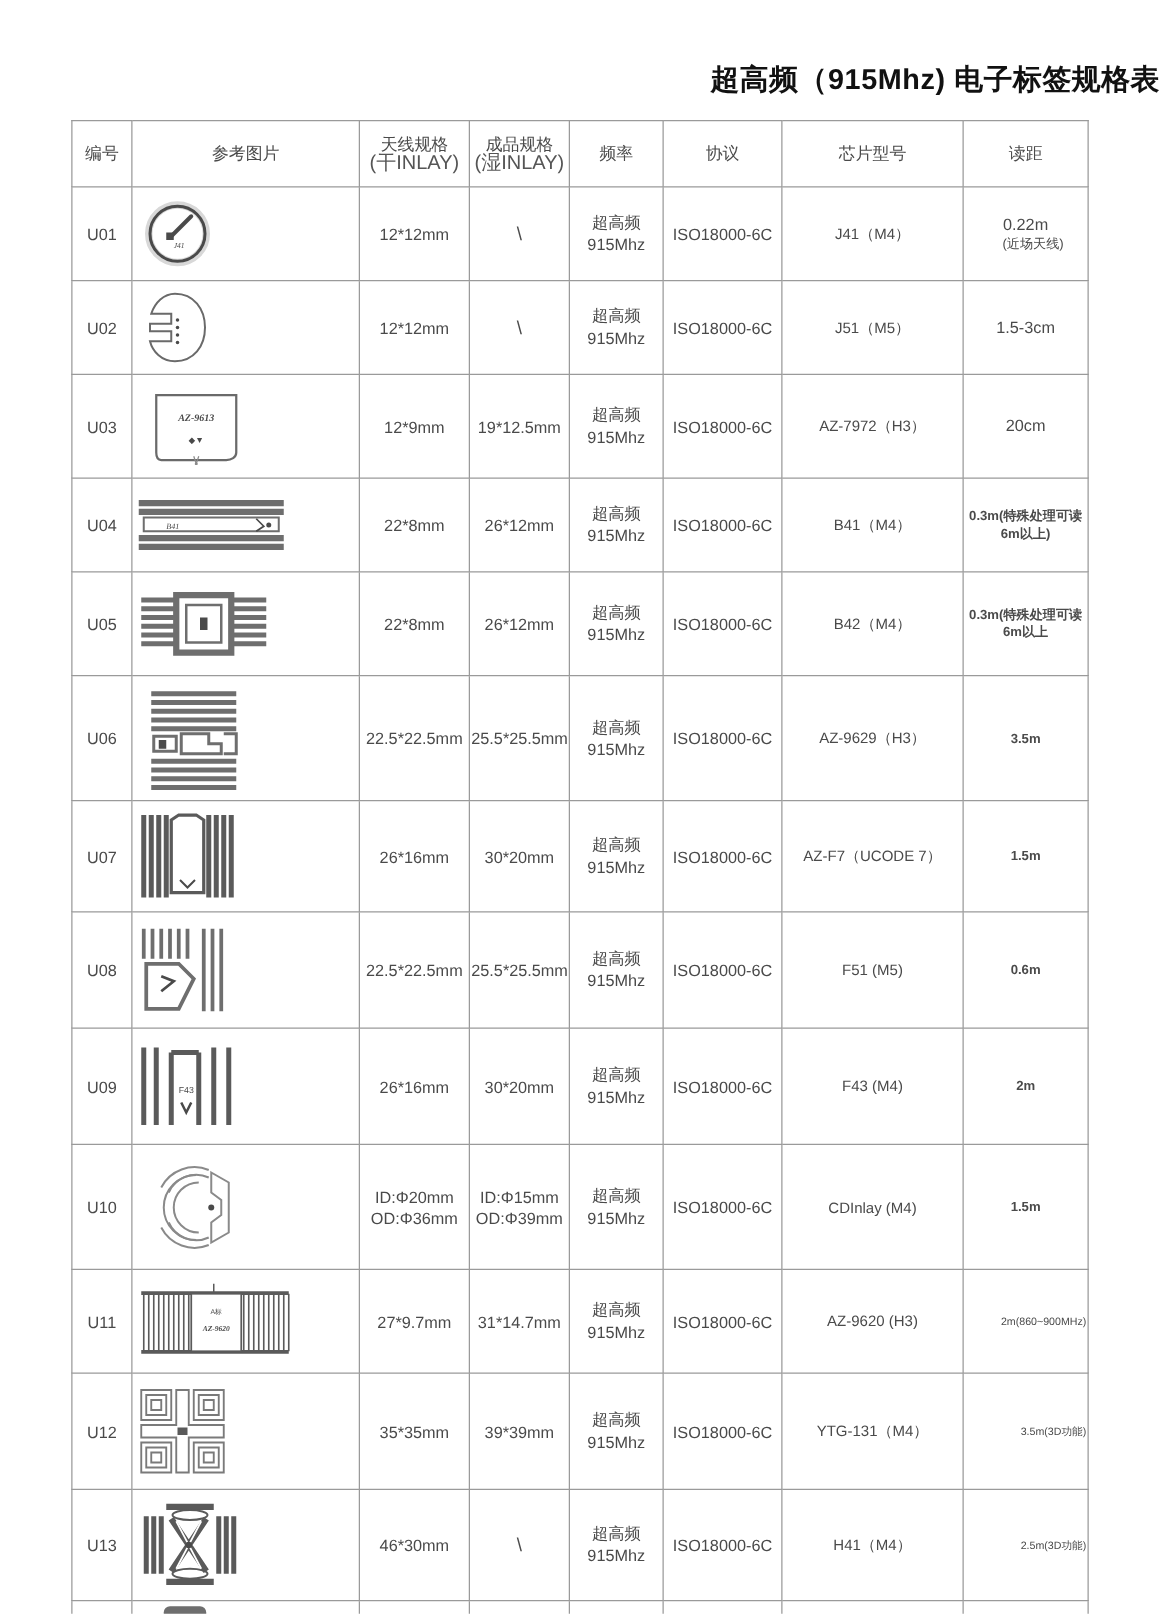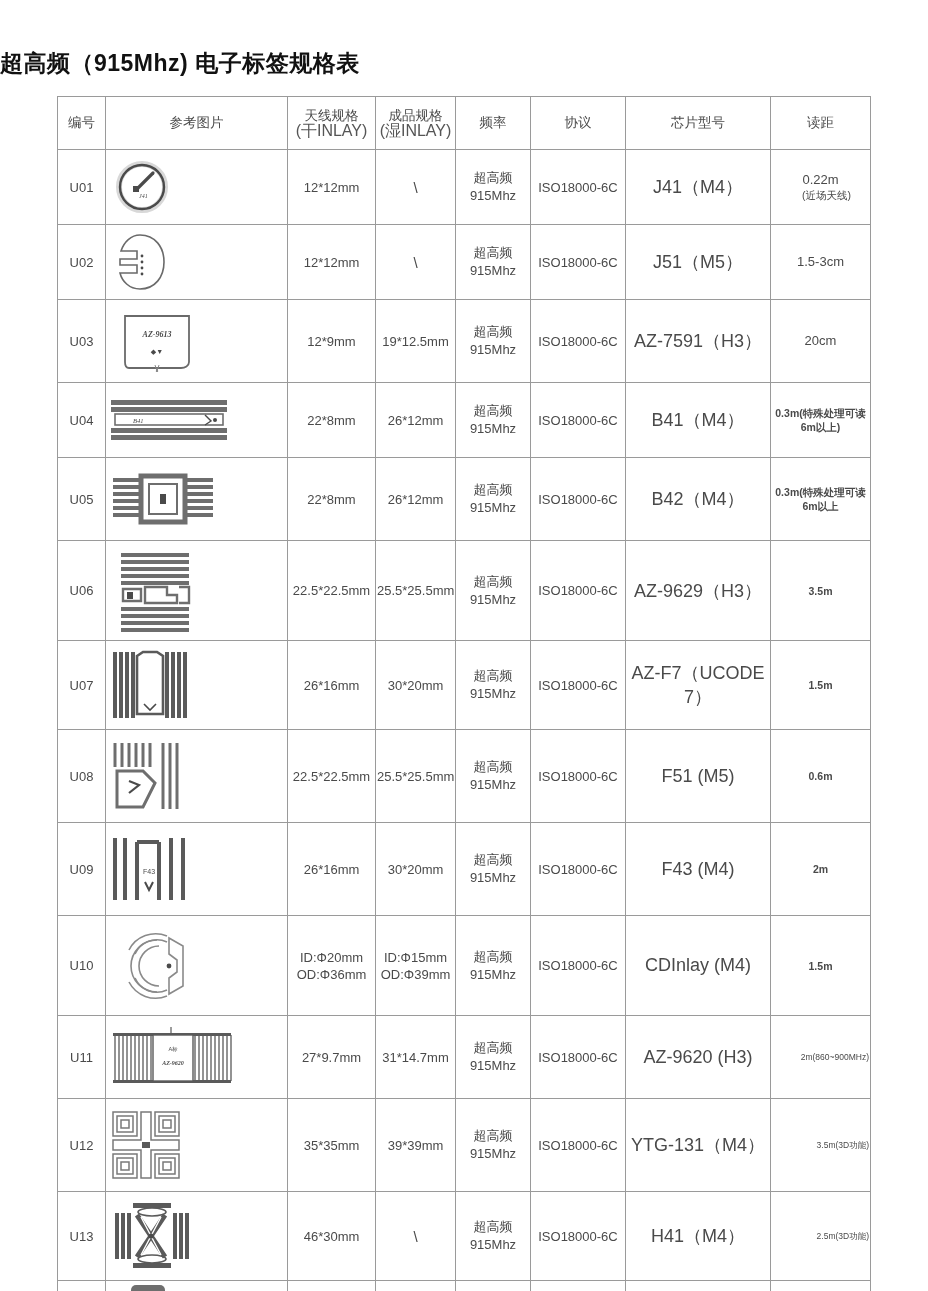--- a/index.html
+++ b/index.html
@@ -14,21 +14,21 @@
     color: #3a3a3a;
     overflow: hidden;
   }
   .page {
     position: relative;
     width: 928px;
     height: 1291px;
     box-sizing: border-box;
   }
   .title {
-    text-align: left;
+    text-align: right;
     font-size: 23px;
     font-weight: bold;
     color: #111111;
     letter-spacing: 0.5px;
     padding-top: 46px;
     padding-bottom: 0;
     line-height: 34px;
     font-family: "Liberation Sans", "DejaVu Sans", sans-serif;
   }
   .table-wrap {
@@ -69,21 +69,21 @@
   .hdr-sub {
     display: block;
     font-size: 16px;
     line-height: 14px;
     color: #555;
   }
   .cell-id { font-size: 13px; color: #4f4f4f; }
   .cell-ant, .cell-fin { font-size: 13px; color: #4a4a4a; line-height: 17px; }
   .cell-freq { font-size: 13px; line-height: 18px; color: #3f3f3f; }
   .cell-proto { font-size: 13px; color: #4a4a4a; }
-  .cell-chip { font-size: 18px; color: #3f3f3f; }
+  .cell-chip { font-size: 12px; color: #3f3f3f; }
   .cell-read { font-size: 13px; color: #4a4a4a; line-height: 16px; }
   .cell-read.small { font-size: 10.5px; line-height: 14px; font-weight: bold; }
   .cell-read.tiny { font-size: 8.5px; line-height: 13px; text-align: right; }
   .read-sub { display: block; font-size: 10.5px; line-height: 14px; padding-left: 12px; }
   .bslash { font-size: 15px; color: #555; }
 
   .img-cell { padding: 4px 0; }
   .img-box {
     width: 100%;
     display: flex;
@@ -203,21 +203,21 @@
               </svg>
             </div>
           </td>
           <td class="cell-ant">12*9mm</td>
           <td class="cell-fin">19*12.5mm</td>
           <td class="cell-freq">
             <div>超高频</div>
             <div>915Mhz</div>
           </td>
           <td class="cell-proto">ISO18000-6C</td>
-          <td class="cell-chip">AZ-7591（H3）</td>
+          <td class="cell-chip">AZ-7972（H3）</td>
           <td class="cell-read">
             <span>20cm</span>
           </td>
         </tr>
 
         <tr class="r-70">
           <td class="cell-id">U04</td>
           <td class="img-cell">
             <div class="img-box">
               <svg width="124" height="46" viewBox="0 0 124 46">

